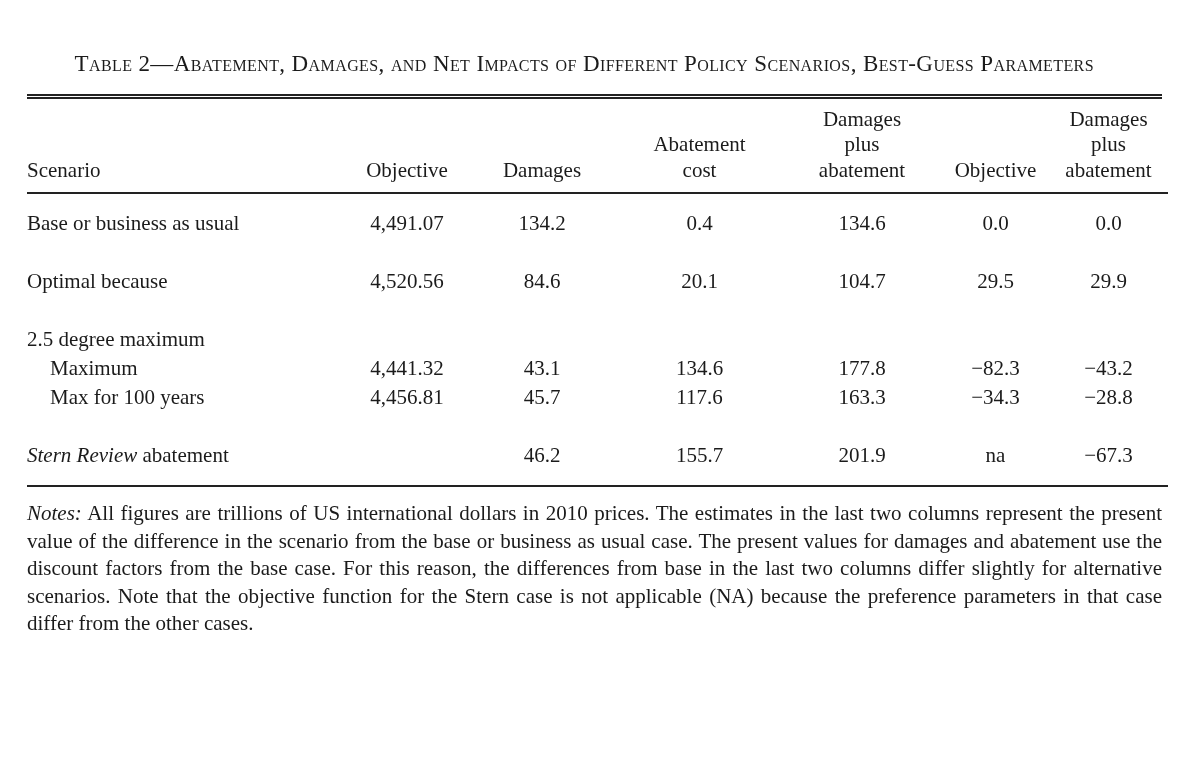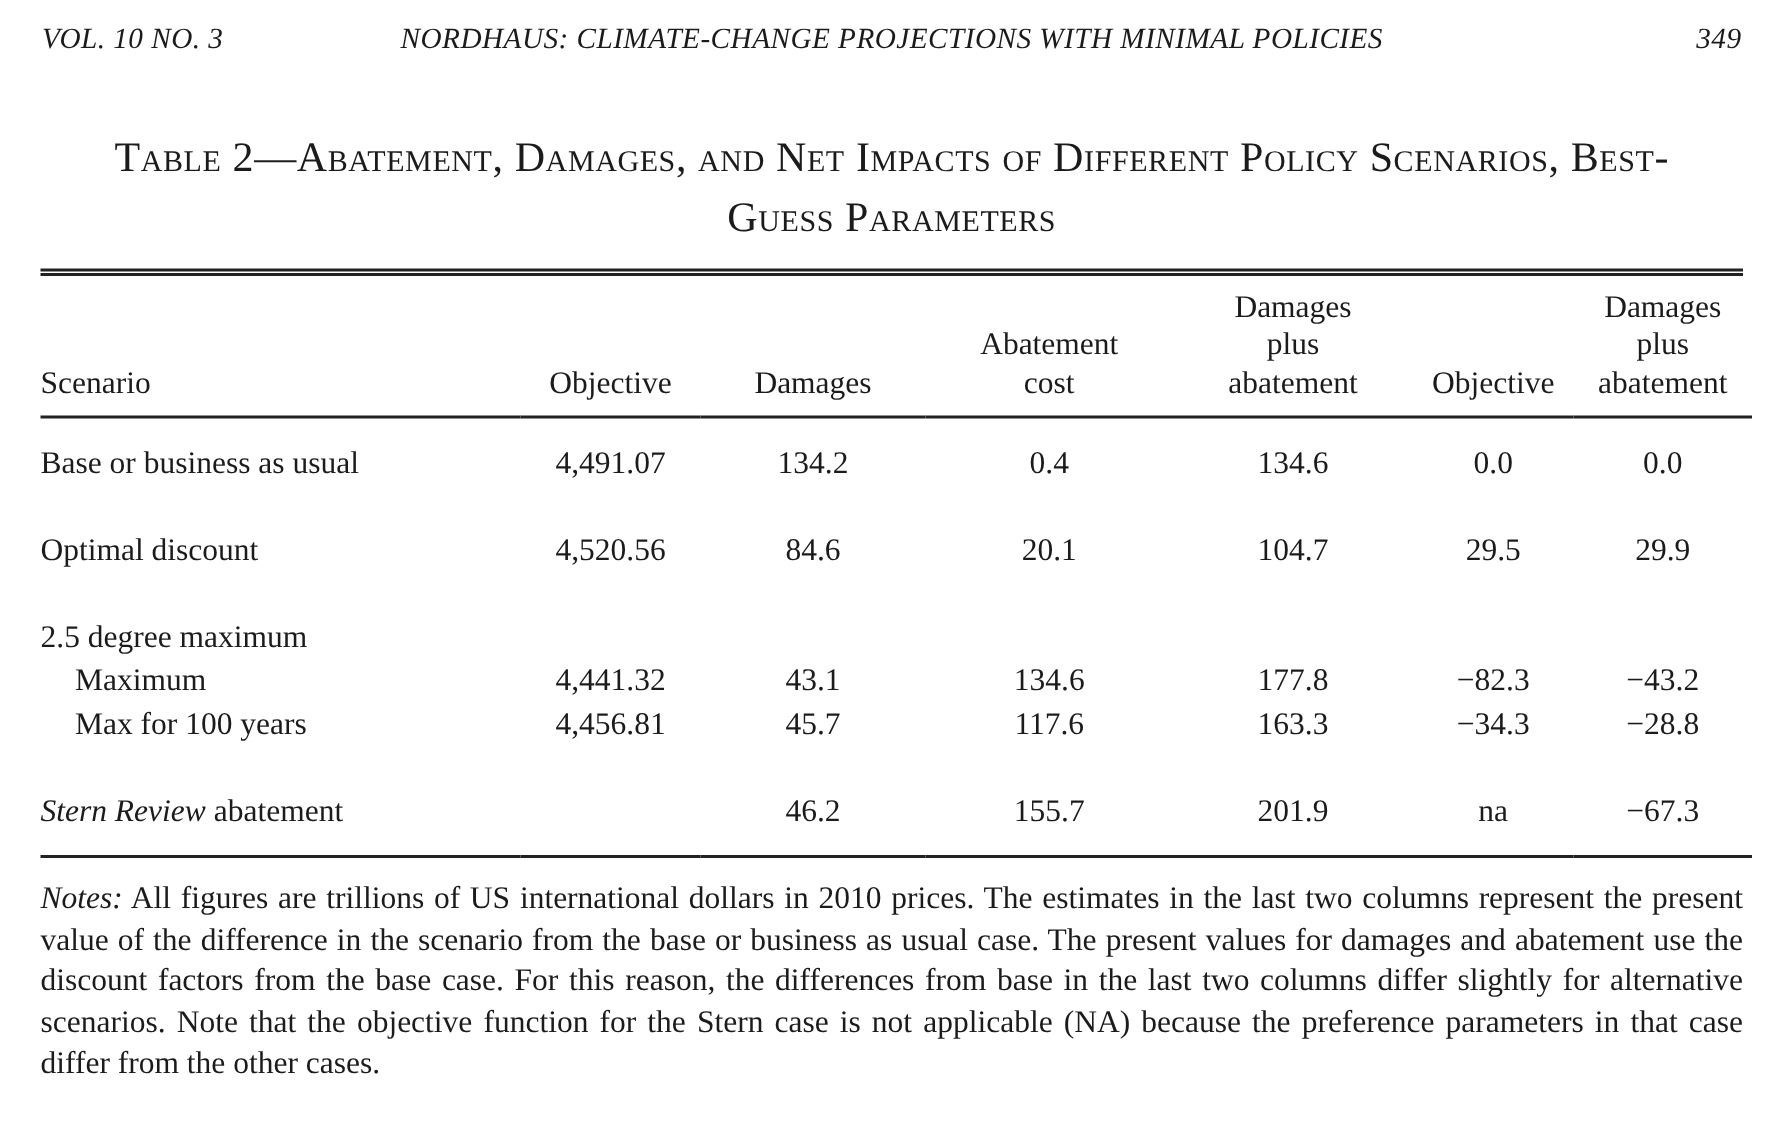--- a/index.html
+++ b/index.html
@@ -24,23 +24,23 @@
     letter-spacing: 0.3px;
   }
   .page-header .vol { text-align: left; }
   .page-header .rtitle { text-align: center; }
   .page-header .folio { text-align: right; }
 
   
   .caption {
     margin: 48px auto 0 auto;
     max-width: 1040px;
-    text-align: center;
+    text-align: left;
     font-variant: small-caps;
-    font-size: 28px;
+    font-size: 23px;
     line-height: 1.42;
     letter-spacing: 0.4px;
   }
 
   
   .table-wrap { margin: 13px 27px 0 27px; }
   .double-rule {
     height: 5px;
     border-top: 2px solid #222;
     border-bottom: 2px solid #222;
@@ -92,25 +92,20 @@
     font-size: 21px;
     line-height: 27.5px;
     text-align: justify;
   }
 </style>
 </head>
 <body>
 
 <div class="page">
 
-  <div class="page-header">
-    <span class="vol">VOL. 10 NO. 3</span>
-    <span class="rtitle">NORDHAUS: CLIMATE-CHANGE PROJECTIONS WITH MINIMAL POLICIES</span>
-    <span class="folio">349</span>
-  </div>
 
   <div class="caption">Table 2—Abatement, Damages, and Net Impacts of Different Policy Scenarios, Best-Guess Parameters</div>
 
   <div class="table-wrap">
     <div class="double-rule"></div>
 
     <table>
       <colgroup>
         <col class="c1">
           <col class="c2">
@@ -140,21 +135,21 @@
         <tr class="first-row">
           <td class="c-label">Base or business as usual</td>
           <td>4,491.07</td>
           <td>134.2</td>
           <td>0.4</td>
           <td>134.6</td>
           <td>0.0</td>
           <td>0.0</td>
         </tr>
         <tr class="gap">
-          <td class="c-label">Optimal discount</td>
+          <td class="c-label">Optimal because</td>
           <td>4,520.56</td>
           <td>84.6</td>
           <td>20.1</td>
           <td>104.7</td>
           <td>29.5</td>
           <td>29.9</td>
         </tr>
         <tr class="gap">
           <td class="c-label">2.5 degree maximum</td>
           <td></td>

